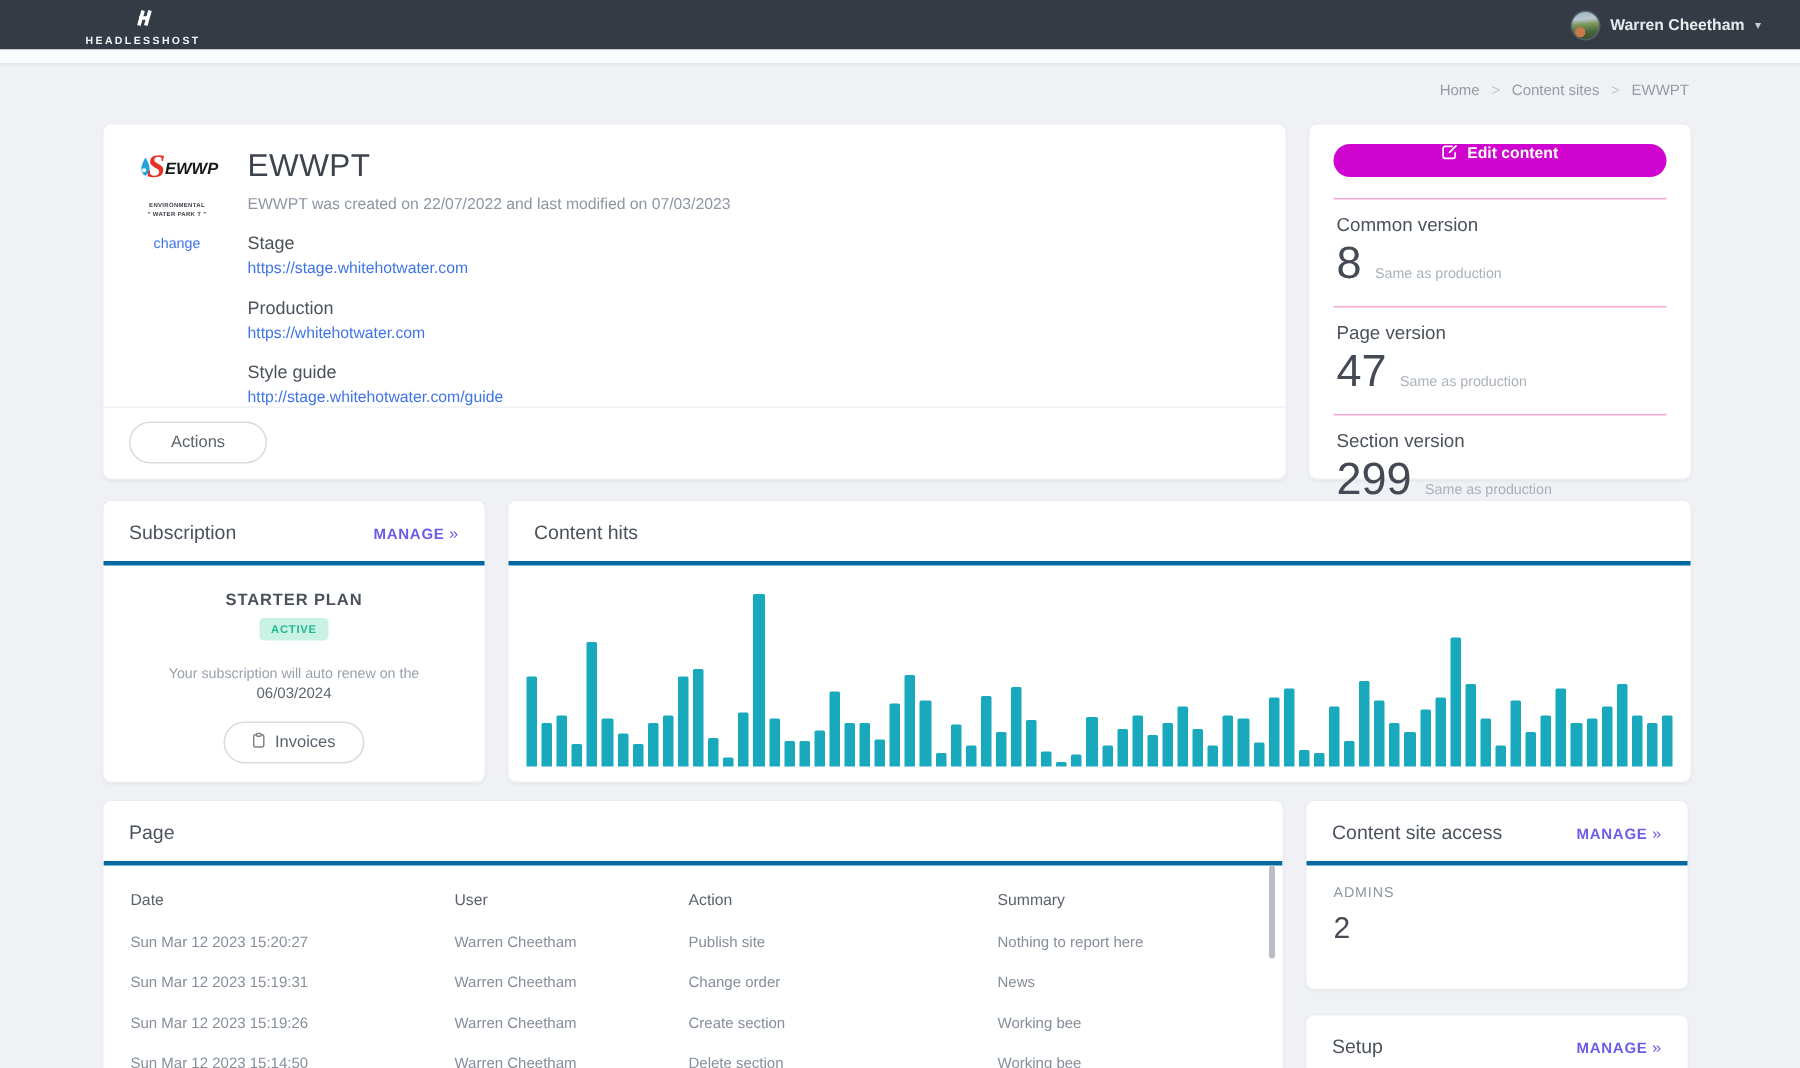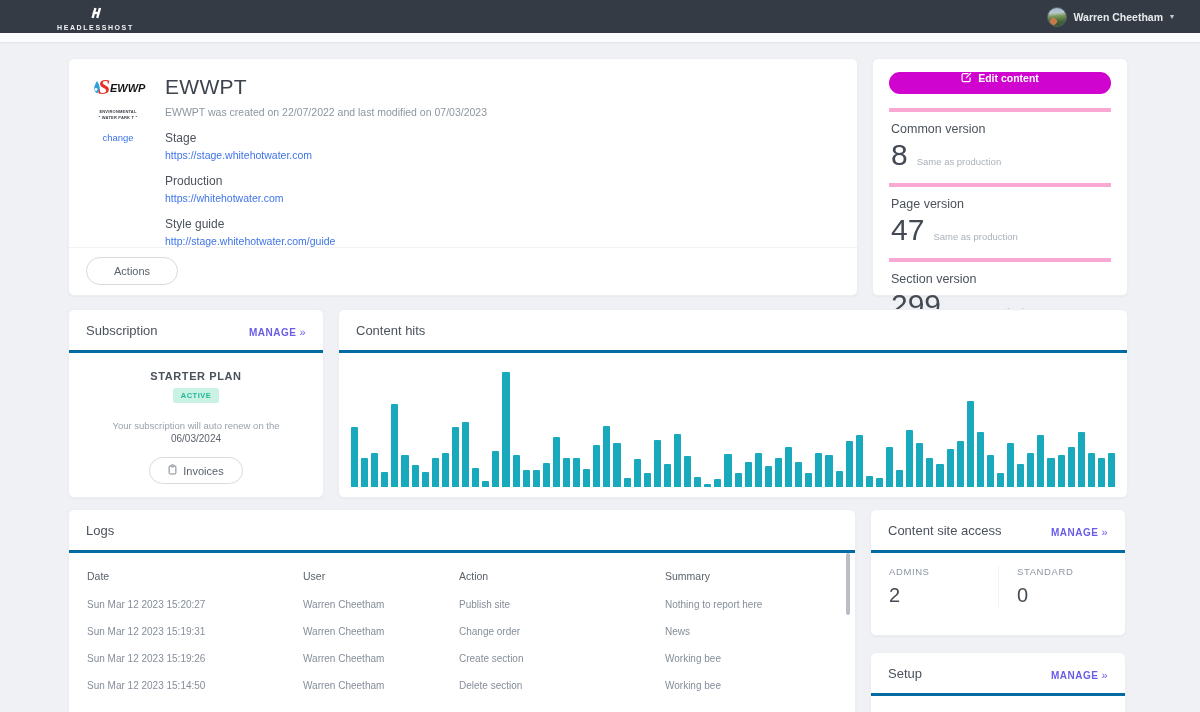--- a/index.html
+++ b/index.html
@@ -65,21 +65,21 @@
   .env-link{font-size:10.5px;color:var(--link-blue);margin-top:4px;cursor:pointer;}
   .site-footer{margin-top:auto;border-top:1px solid #f1f2f4;padding:9px 17px 11px;}
   .pill-btn{display:inline-flex;align-items:center;gap:6px;border:1px solid #d7dbdf;border-radius:999px;background:#fff;
     font-size:11px;color:#5b626c;padding:7px 27px;cursor:pointer;font-family:"Liberation Sans",sans-serif;}
 
   
   .versions-card{width:256px;height:238px;padding:13px 16px 0;}
   .edit-btn{width:100%;height:22px;border:none;border-radius:999px;background:var(--accent-magenta);color:#fff;
     font-size:10.5px;font-weight:bold;display:flex;align-items:flex-start;justify-content:center;gap:6px;cursor:pointer;
     font-family:"Liberation Sans",sans-serif;}
-  .version-section{border-top:4px solid #f9a8d4;padding:10px 2px 11px;}
+  .version-section{border-top:1px solid #f9a8d4;padding:10px 2px 11px;}
   .version-section:first-of-type{margin-top:14px;}
   .version-label{font-size:12.5px;color:var(--text-mid);}
   .version-value-row{display:flex;align-items:baseline;gap:9px;margin-top:2px;}
   .version-value{font-size:30px;color:#434a54;}
   .version-note{font-size:9.5px;color:#aab1ba;text-align:center;}
 
   
   .subscription-card{width:256px;height:189px;display:flex;flex-direction:column;}
   .sub-body{text-align:center;padding-top:17px;}
   .plan-name{font-size:11px;font-weight:bold;color:#4a515b;letter-spacing:.6px;}
@@ -131,20 +131,27 @@
   <div class="user-menu">
     <span class="avatar"></span>
     <span class="user-name">Warren Cheetham</span>
     <span class="caret">▾</span>
   </div>
 </div>
 <div class="subbar"></div>
 
 <div class="container">
 
+  <div class="breadcrumb">
+    <span class="crumb">Home</span>
+    <span class="sep">&gt;</span>
+    <span class="crumb">Content sites</span>
+    <span class="sep">&gt;</span>
+    <span class="crumb">EWWPT</span>
+  </div>
 
   <div class="row row1">
     <div class="card site-card">
       <div class="site-body">
         <div class="logo-col">
           <div>
             <svg width="56" height="30" viewBox="0 0 56 30">
               <path d="M7 6 C4 11 2.6 15.5 6.8 18.2 C11.4 15.8 10 10.8 7 6 Z" fill="#2aa3dc"></path>
               <circle cx="6" cy="14.5" r="1.4" fill="#fff"></circle>
               <text x="8" y="19" font-family="Liberation Serif,serif" font-style="italic" font-weight="bold" font-size="22" fill="#e53228">S</text>
@@ -315,21 +322,21 @@
           <div class="bar" style="height: 27.3%;"></div>
           <div class="bar" style="height: 22.75%;"></div>
           <div class="bar" style="height: 27.3%;"></div>
         </div>
     </div>
   </div>
 
   <div class="row row3">
     <div class="card logs-card">
       <div class="card-head">
-        <span class="card-title">Logs</span>
+        <span class="card-title">Page</span>
       </div>
       <div class="logs-table">
         <div class="log-grid log-header">
           <span>Date</span>
           <span>User</span>
           <span>Action</span>
           <span>Summary</span>
         </div>
         <div>
   <div class="log-grid log-row">
@@ -372,24 +379,20 @@
           <span class="manage">
             <span>MANAGE</span>
             <span class="chev">»</span>
           </span>
         </div>
         <div class="stat-grid">
           <div class="stat-cell">
             <div class="stat-label">ADMINS</div>
             <div class="stat-value">2</div>
           </div>
-          <div class="stat-cell">
-            <div class="stat-label">STANDARD</div>
-            <div class="stat-value">0</div>
-          </div>
         </div>
       </div>
 
       <div class="card setup-card">
         <div class="card-head">
           <span class="card-title">Setup</span>
           <span class="manage">
             <span>MANAGE</span>
             <span class="chev">»</span>
           </span>

